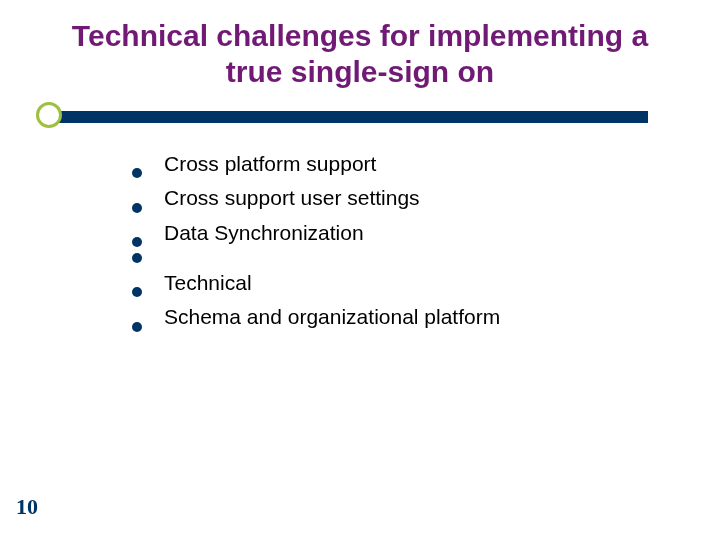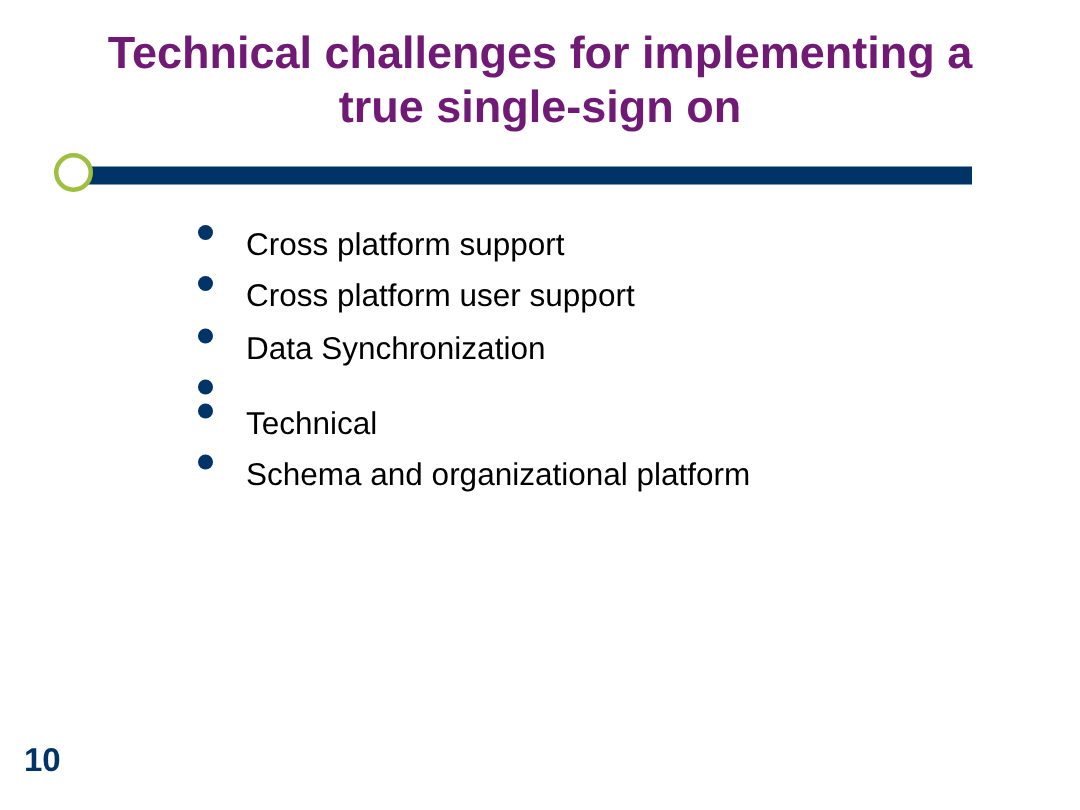--- a/index.html
+++ b/index.html
@@ -46,21 +46,21 @@
       height: 12px;
       background: #003366;
       z-index: 1;
     }
     .content {
       margin-top: 60px;
       padding-left: 132px;
     }
     .bullet-row {
       display: flex;
-      align-items: flex-start;
+      align-items: flex-end;
       margin-bottom: 6px;
     }
     .bullet-dot {
       width: 10px;
       height: 10px;
       background: #003366;
       border-radius: 50%;
       flex-shrink: 0;
       margin-right: 22px;
     }
@@ -69,40 +69,41 @@
       font-size: 21px;
       line-height: 1.35;
     }
     .page-number {
       position: absolute;
       left: 16px;
       bottom: 20px;
       color: #003366;
       font-size: 22px;
       font-weight: bold;
+      font-family: Liberation Serif, serif;
     }
   </style>
 </head>
 <body>
 
 <h1 class="title">Technical challenges for implementing a true  single-sign on</h1>
 
 <div class="accent-bar-wrap">
   <div class="accent-circle"></div>
   <div class="accent-bar"></div>
 </div>
 
 <div class="content">
   <div class="bullet-row">
     <div class="bullet-dot"></div>
     <div class="bullet-text">Cross platform support</div>
   </div>
   <div class="bullet-row">
     <div class="bullet-dot"></div>
-    <div class="bullet-text">Cross platform user support</div>
+    <div class="bullet-text">Cross support user settings</div>
   </div>
   <div class="bullet-row">
     <div class="bullet-dot"></div>
     <div class="bullet-text">Data Synchronization</div>
   </div>
   <div class="bullet-row">
     <div class="bullet-dot"></div>
   </div>
   <div class="bullet-row">
     <div class="bullet-dot"></div>

